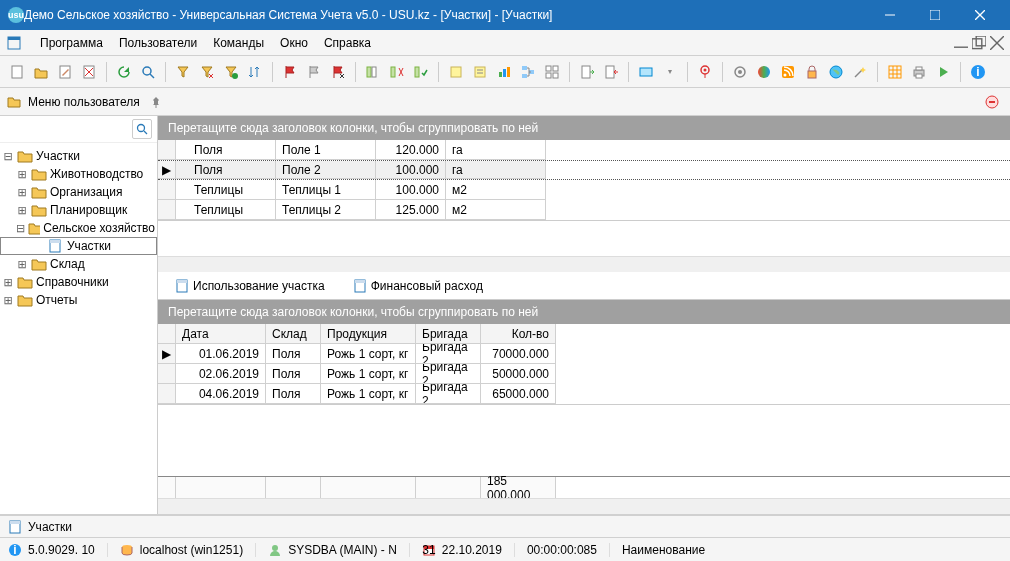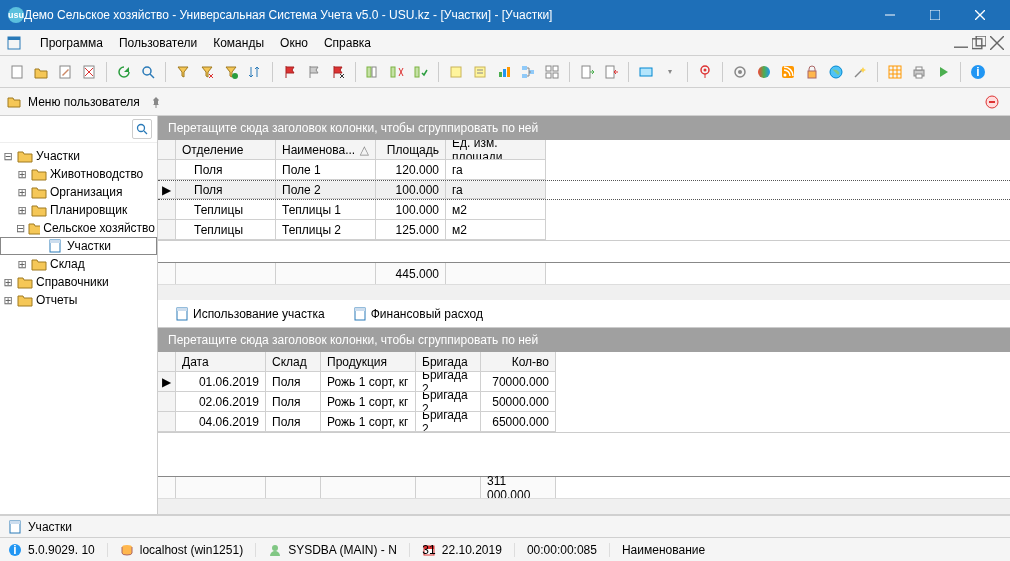--- a/index.html
+++ b/index.html
@@ -432,30 +432,20 @@
           </svg>
         <span>Отчеты</span>
       </div>
     </div>
   </div>
 
   <div class="content">
 
     <div class="grpbar">Перетащите сюда заголовок колонки, чтобы сгруппировать по ней</div>
     <div class="grid">
-      <div class="grid-head">
-        <div class="rowsel"></div>
-        <div class="gh" style="width:100px">Отделение</div>
-        <div class="gh" style="width:100px;justify-content:space-between">
-            <span>Наименова...</span>
-            <span style="color:#888">△</span>
-          </div>
-        <div class="gh num" style="width:70px">Площадь</div>
-        <div class="gh" style="width:100px">Ед. изм. площади</div>
-      </div>
       <div class="grid-row">
         <div class="rowsel"></div>
         <div class="gc" style="width:100px;padding-left:18px">Поля</div>
         <div class="gc" style="width:100px">Поле 1</div>
         <div class="gc num" style="width:70px">120.000</div>
         <div class="gc" style="width:100px">га</div>
       </div>
       <div class="grid-row selected" style="border-top:1px dotted #555;border-bottom:1px dotted #555">
         <div class="rowsel">▶</div>
         <div class="gc" style="width:100px;padding-left:18px">Поля</div>
@@ -472,27 +462,20 @@
       </div>
       <div class="grid-row">
         <div class="rowsel"></div>
         <div class="gc" style="width:100px;padding-left:18px">Теплицы</div>
         <div class="gc" style="width:100px">Теплицы 2</div>
         <div class="gc num" style="width:70px">125.000</div>
         <div class="gc" style="width:100px">м2</div>
       </div>
     </div>
     <div style="flex:0.5"></div>
-    <div class="grid-foot">
-      <div class="gf" style="width:18px"></div>
-      <div class="gf" style="width:100px"></div>
-      <div class="gf" style="width:100px"></div>
-      <div class="gf num" style="width:70px">445.000</div>
-      <div class="gf" style="width:100px"></div>
-    </div>
     <div class="scroll-h"></div>
 
     <div class="tabs">
       <div class="tab">
         <svg class="ticon" viewBox="0 0 14 14">
             <rect x="2" y="1" width="10" height="12" fill="#fff" stroke="#2a7ab8"></rect>
             <rect x="2" y="1" width="10" height="3" fill="#cde"></rect>
           </svg>
         <span>Использование участка</span>
       </div>
@@ -540,21 +523,21 @@
         <div class="gc num" style="width:75px">65000.000</div>
       </div>
     </div>
     <div style="flex:1"></div>
     <div class="grid-foot">
       <div class="gf" style="width:18px"></div>
       <div class="gf" style="width:90px"></div>
       <div class="gf" style="width:55px"></div>
       <div class="gf" style="width:95px"></div>
       <div class="gf" style="width:65px"></div>
-      <div class="gf num" style="width:75px">311 000.000</div>
+      <div class="gf num" style="width:75px">185 000.000</div>
     </div>
     <div class="scroll-h"></div>
   </div>
 </div>
 
 <div class="bottombar">
   <svg width="14" height="14">
       <rect x="2" y="1" width="10" height="12" fill="#fff" stroke="#2a7ab8"></rect>
       <rect x="2" y="1" width="10" height="3" fill="#cde"></rect>
     </svg>

